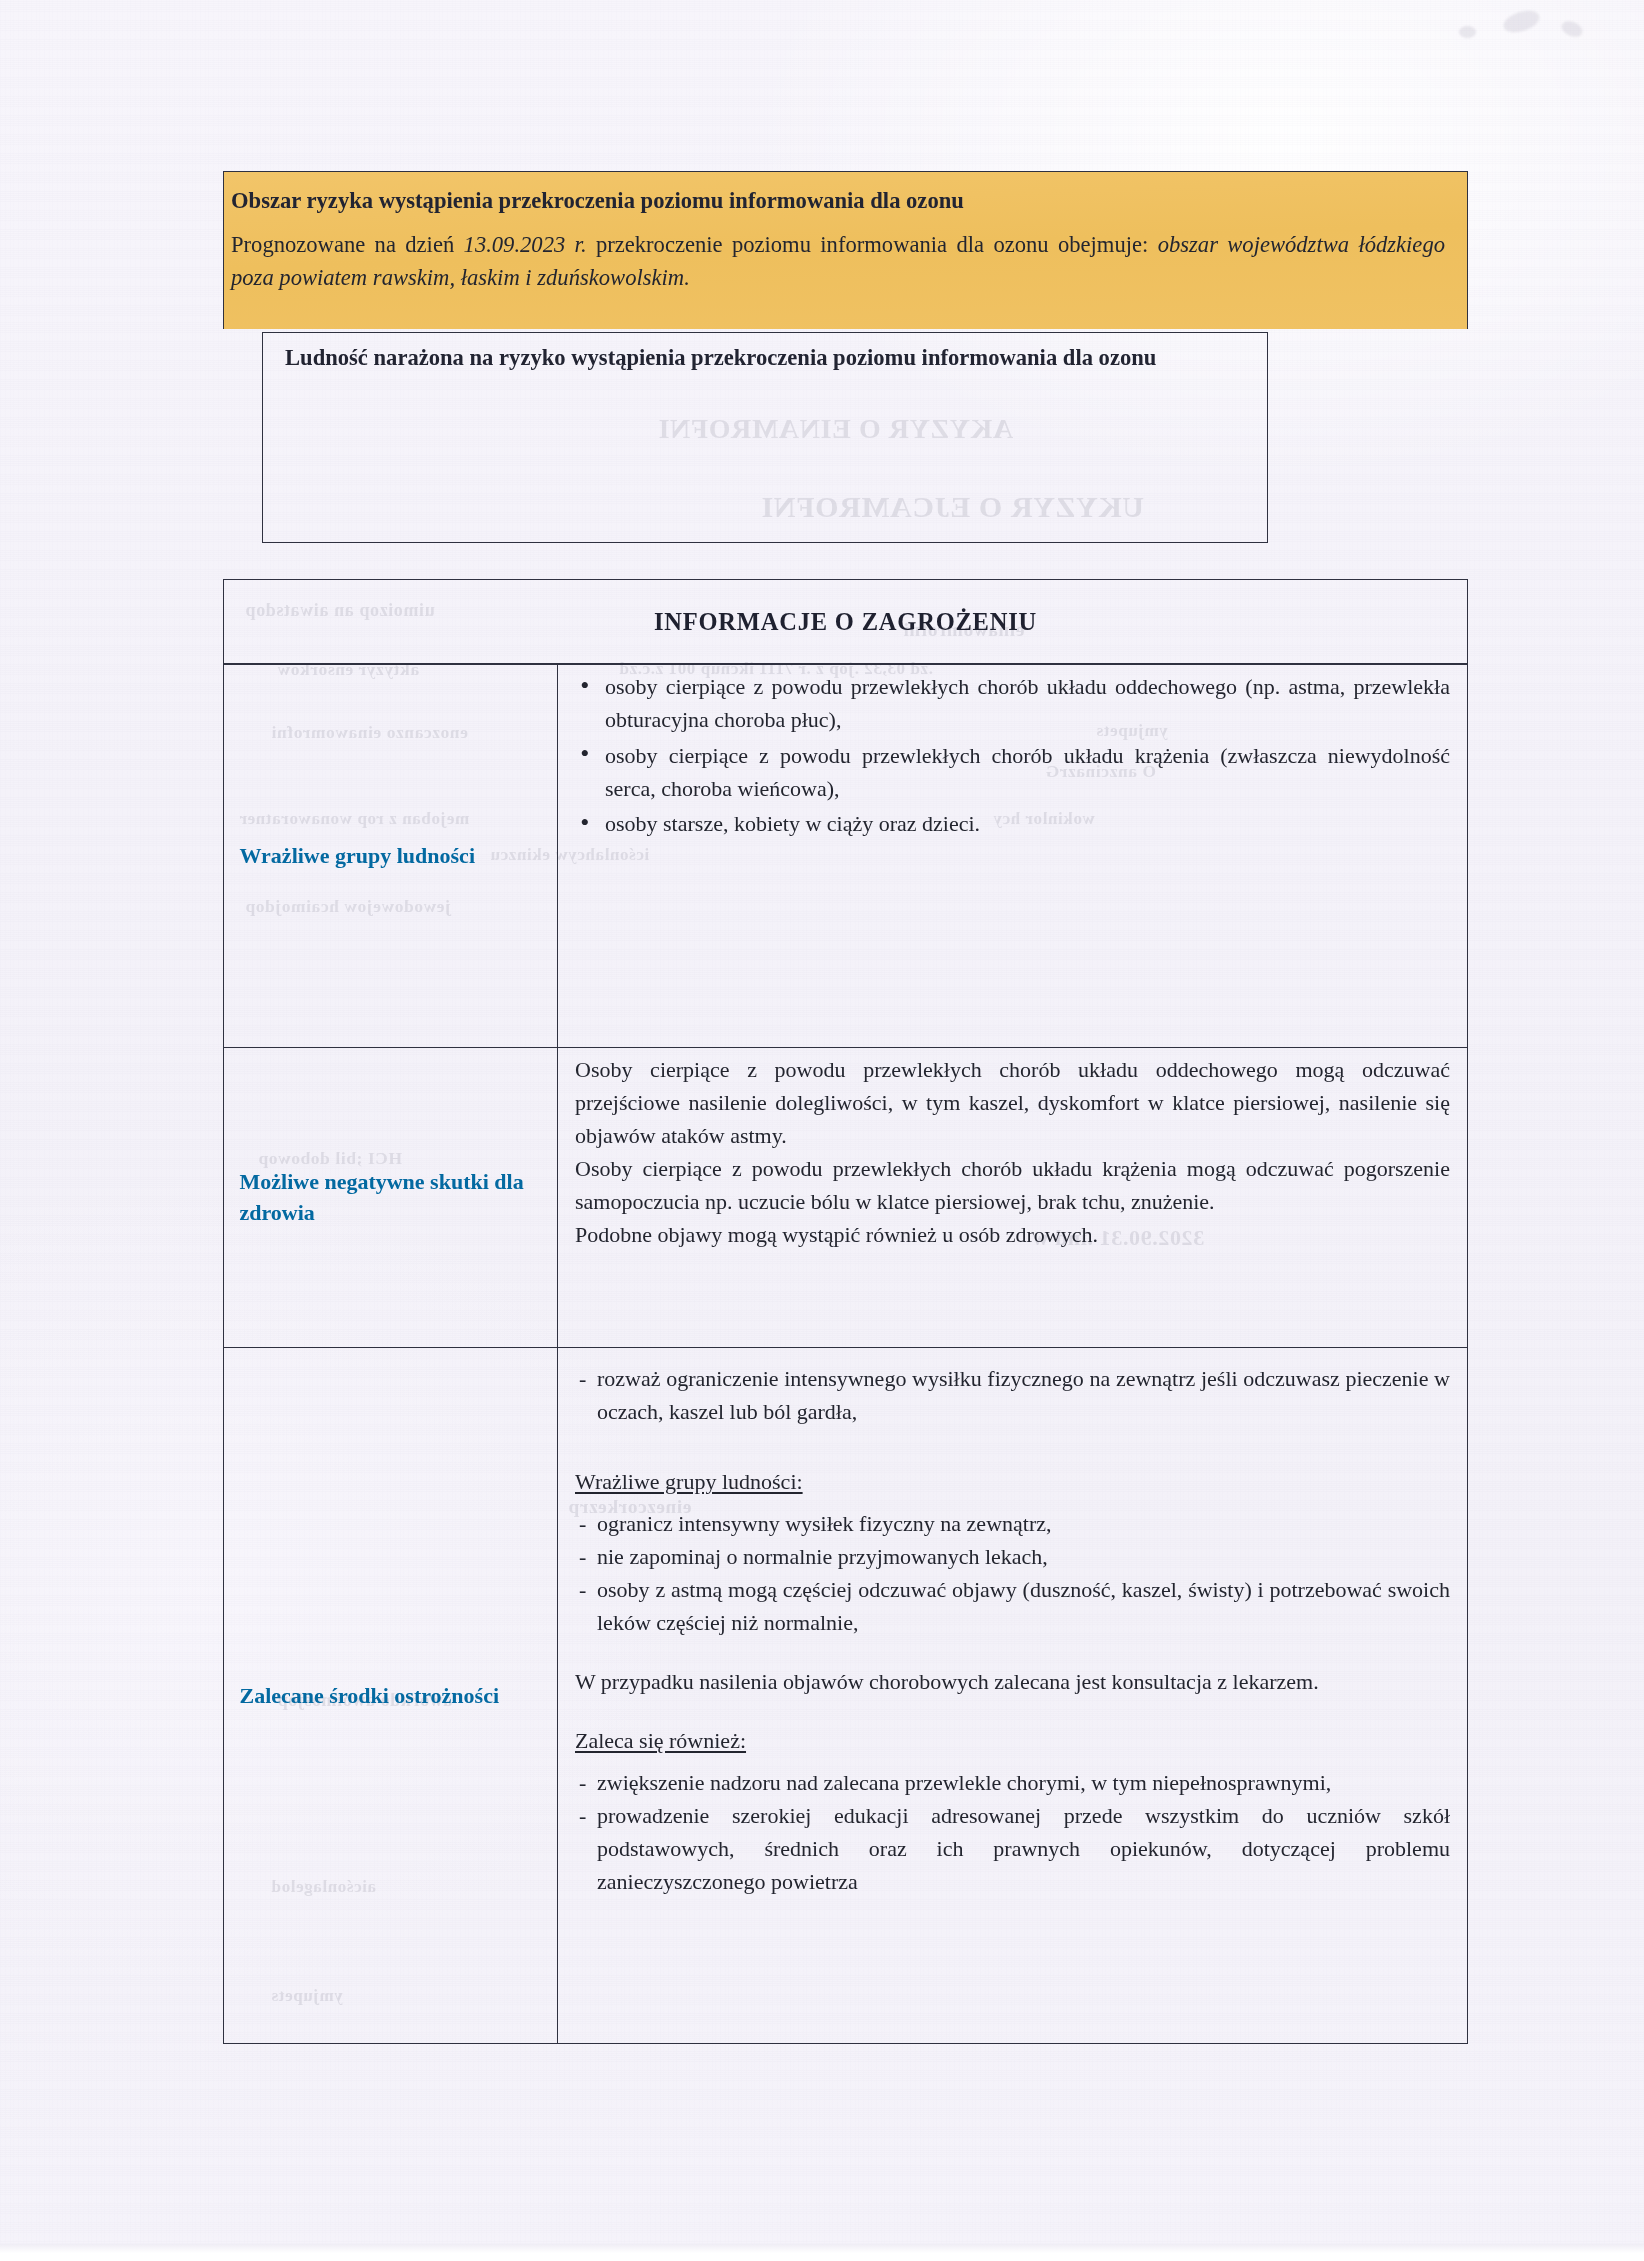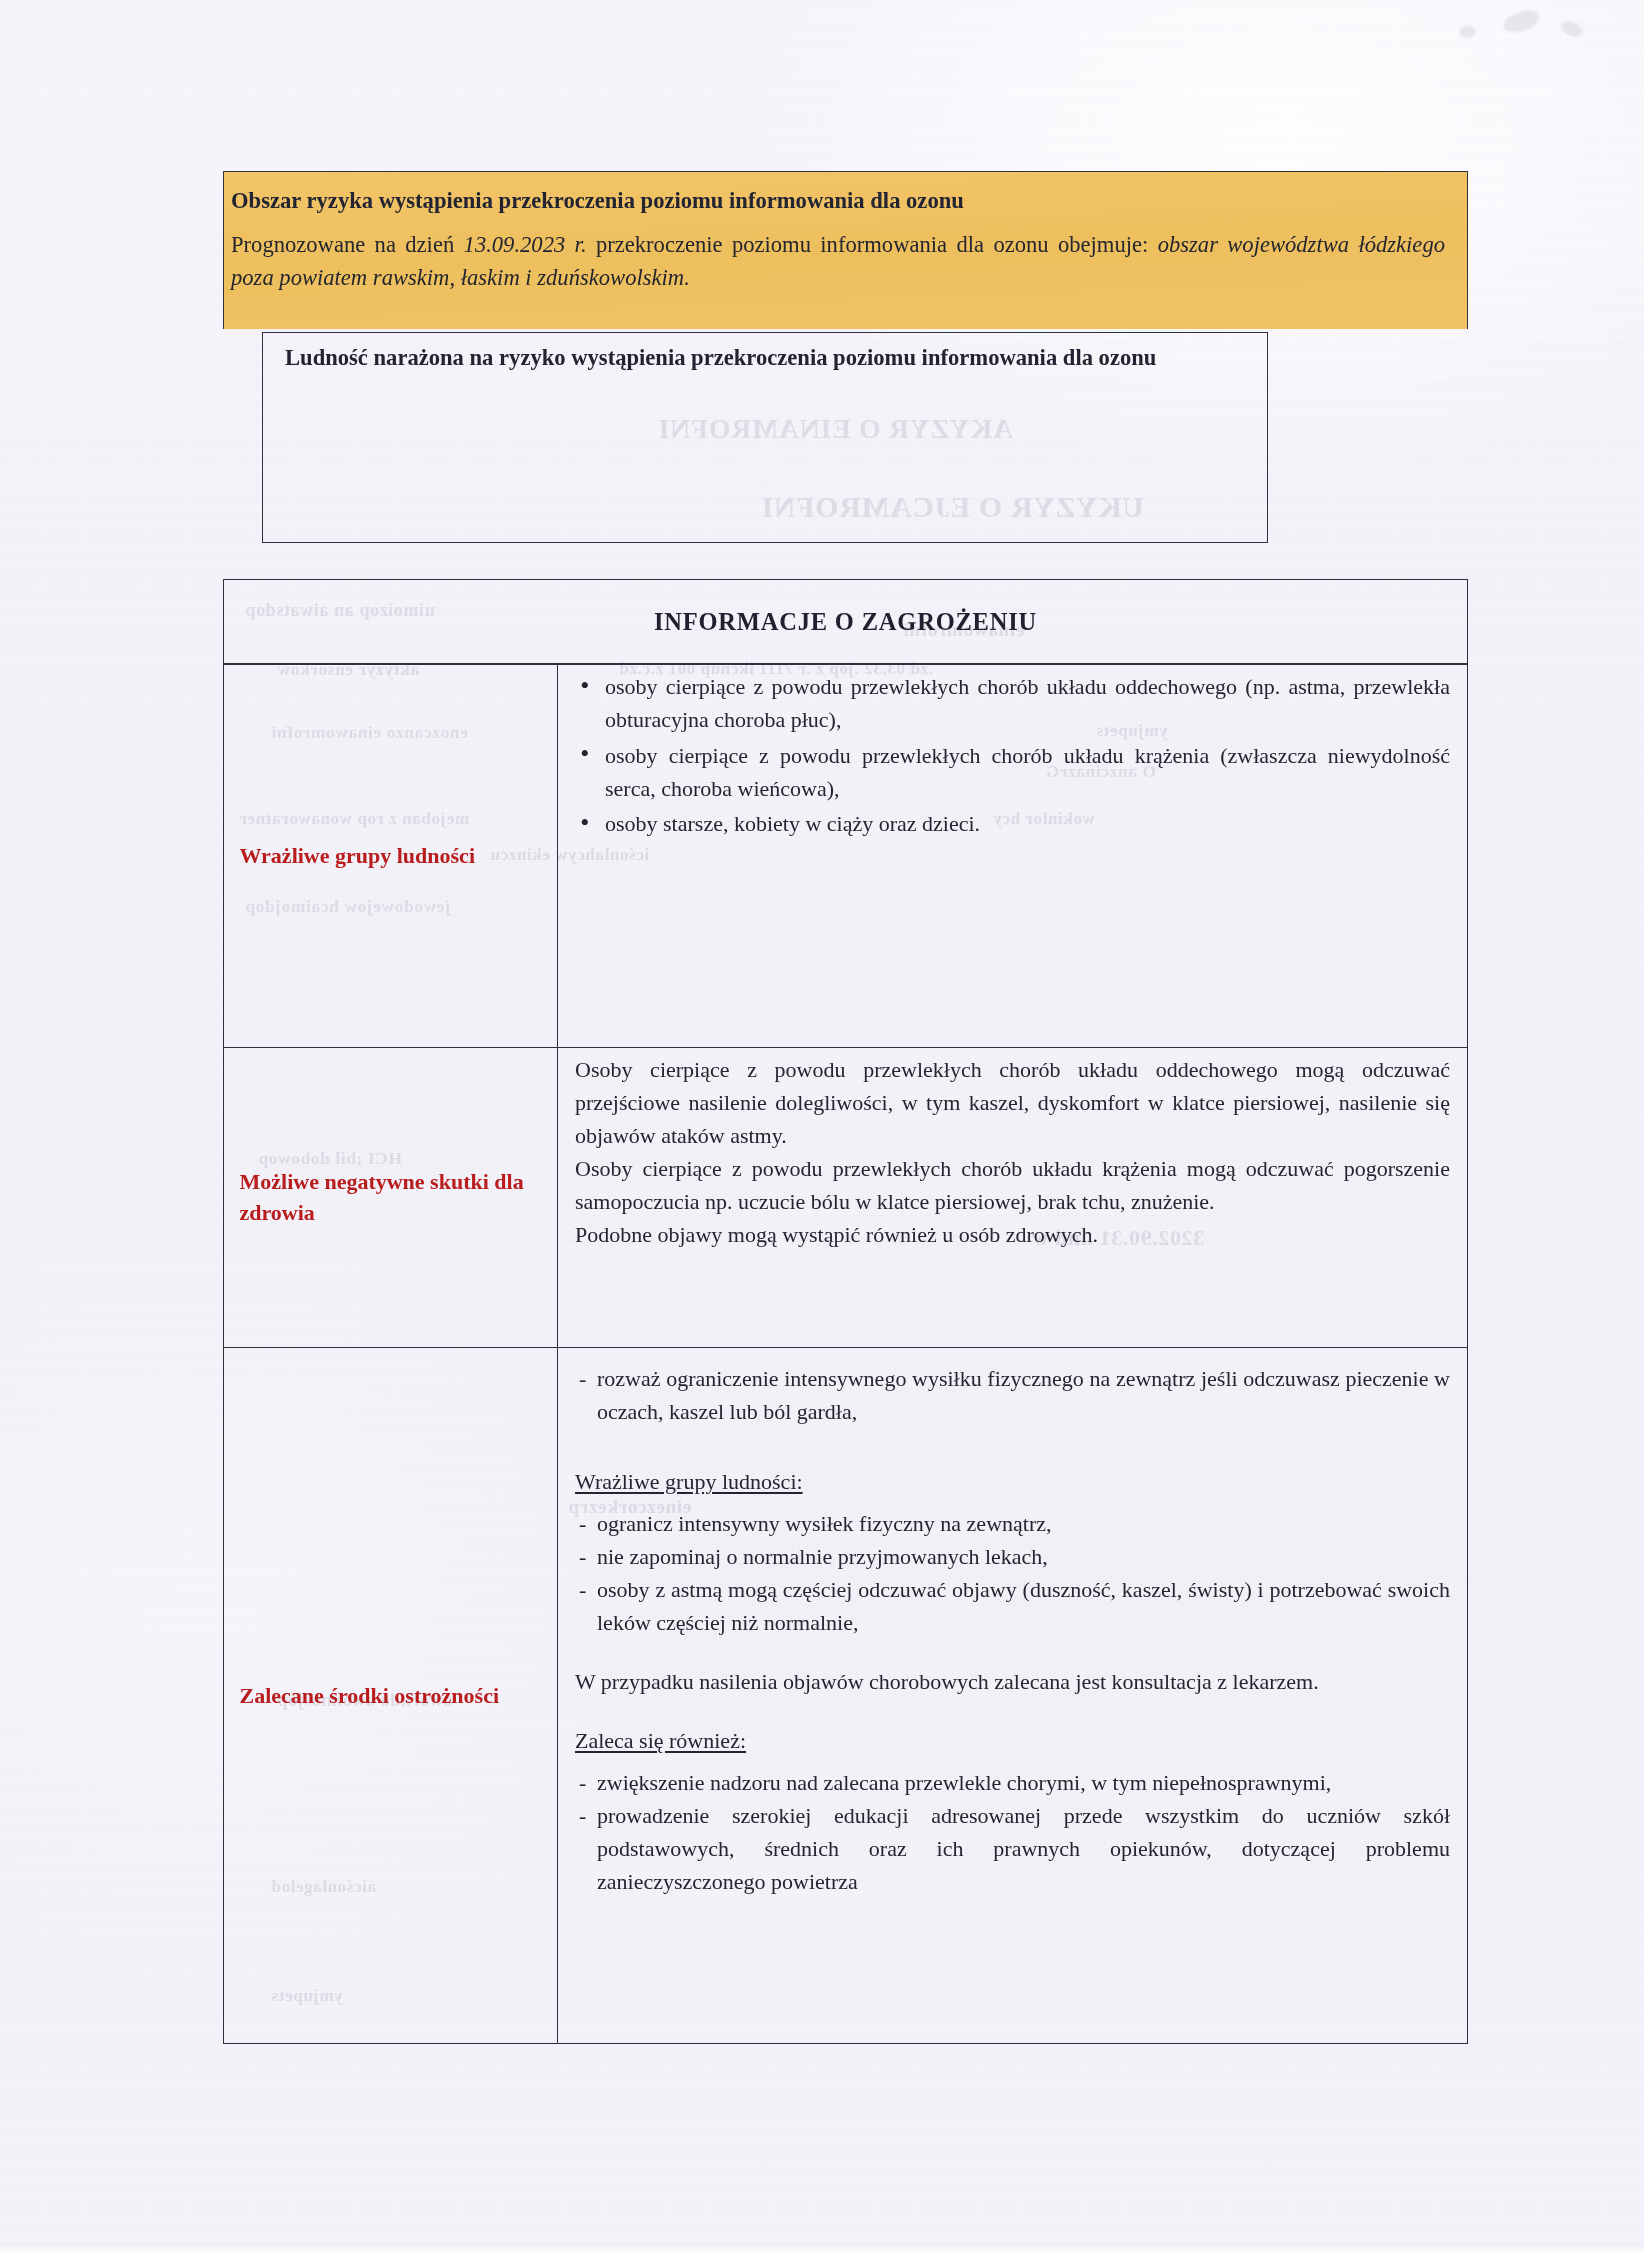--- a/index.html
+++ b/index.html
@@ -148,21 +148,21 @@
     border-right: 1.9px solid #2f3140;
     box-sizing: border-box;
     display: flex;
     align-items: center;
     padding: 0 11.6px 0 15.5px;
   }
   .tc-label span {
     font-weight: bold;
     font-size: 22px;
     line-height: 1.40;
-    color: #b91c1c;
+    color: #0369a1;
   }
   .tc-body {
     flex: 1;
     box-sizing: border-box;
     padding: 5px 17px 13px 17px;
     font-size: 22px;
     line-height: 1.50;
     color: #23252f;
   }
 

